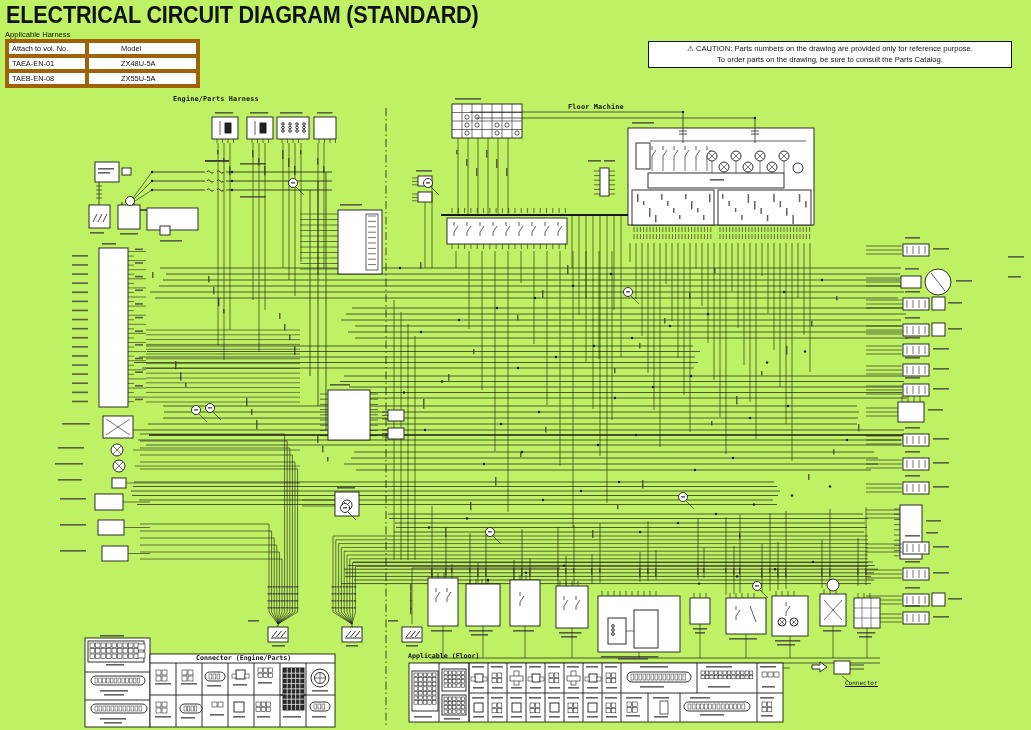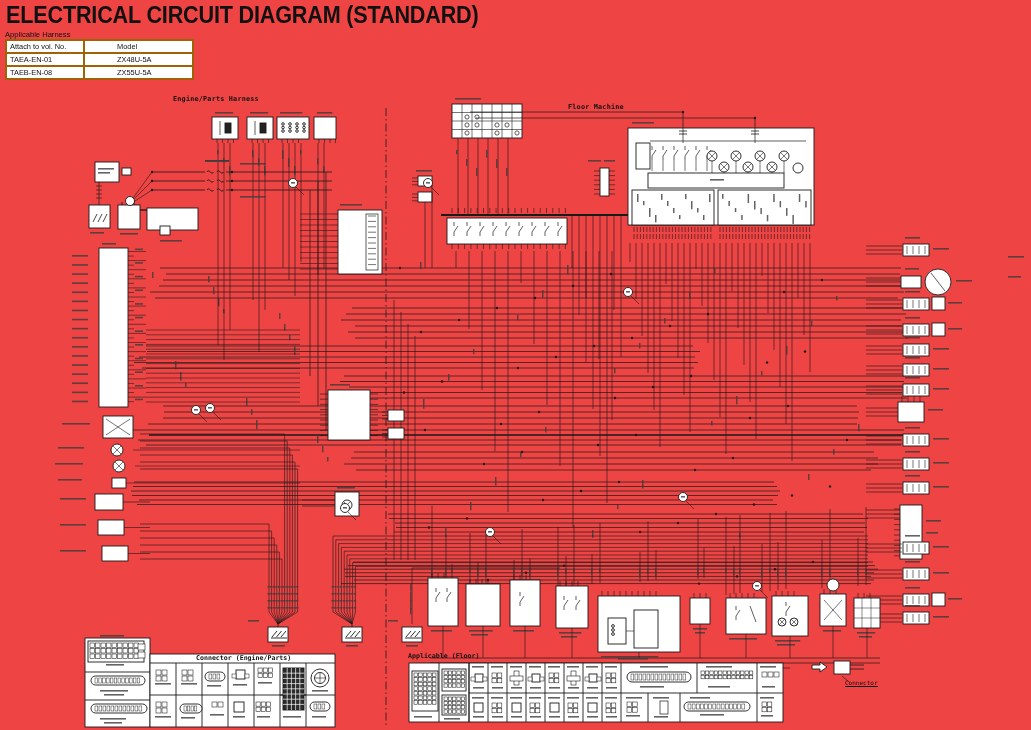--- a/index.html
+++ b/index.html
@@ -1,25 +1,25 @@
 <!DOCTYPE html>
 <html><head>
 <meta charset="utf-8">
 <style>
   html,body{margin:0;padding:0;background:#fff;}
-  .page{position:relative;width:1031px;height:730px;background:#ef4444;overflow:hidden;
+  .page{position:relative;width:1031px;height:730px;background:#bef264;overflow:hidden;
         font-family:"Liberation Sans",sans-serif;color:#111;}
   .abs{position:absolute;white-space:nowrap;}
   #circuit{position:absolute;left:0;top:0;z-index:0;}
   .ovl{z-index:2;}
   .title{left:6px;top:1px;font-size:24px;font-weight:700;letter-spacing:-0.2px;
          transform:scaleX(.90);transform-origin:0 0;}
   .am-label{left:5px;top:30px;font-size:7.6px;}
   .am-table{position:absolute;left:5px;top:39px;border-collapse:collapse;font-size:7.4px;z-index:2;background:#fff;}
-  .am-table th,.am-table td{border:2px solid #a16207;padding:0 3px;height:11px;font-weight:400;text-align:left;}
+  .am-table th,.am-table td{border:4px solid #a16207;padding:0 3px;height:11px;font-weight:400;text-align:left;}
   .am-table th:first-child,.am-table td:first-child{width:70px;}
   .am-table th:last-child,.am-table td:last-child{width:72px;padding-left:32px;}
   .caution{left:648px;top:41px;width:356px;border:1.4px solid #111;font-size:7.6px;
            line-height:1.5;padding:1px 3px;text-align:center;background:#fff;}
   .mono{font-family:"DejaVu Sans Mono",monospace;font-weight:700;}
   .hlabel{font-size:6.8px;letter-spacing:.2px;}
   .h-engine{left:173px;top:95px;}
   .h-floor{left:568px;top:103px;}
   .tbl-title{font-size:6.6px;}
   .t-em{left:196px;top:654px;}
@@ -1886,19 +1886,23 @@
         <td>TAEA-EN-01</td>
         <td>ZX48U-5A</td>
       </tr>
       <tr>
         <td>TAEB-EN-08</td>
         <td>ZX55U-5A</td>
       </tr>
     </tbody>
   </table>
 
+  <div class="abs ovl caution">
+    <div><span>⚠</span> <span>CAUTION: Parts numbers on the drawing are provided only for reference purpose.</span></div>
+    <div>To order parts on the drawing, be sure to consult the Parts Catalog.</div>
+  </div>
 
   <div class="abs ovl mono hlabel h-engine">Engine/Parts Harness</div>
   <div class="abs ovl mono hlabel h-floor">Floor Machine</div>
   <div class="abs ovl mono tbl-title t-em">Connector (Engine/Parts)</div>
   <div class="abs ovl mono tbl-title t-fl">Applicable (Floor)</div>
   <div class="abs ovl legend-label">Connector</div>
 </div>
 
 </body></html>

